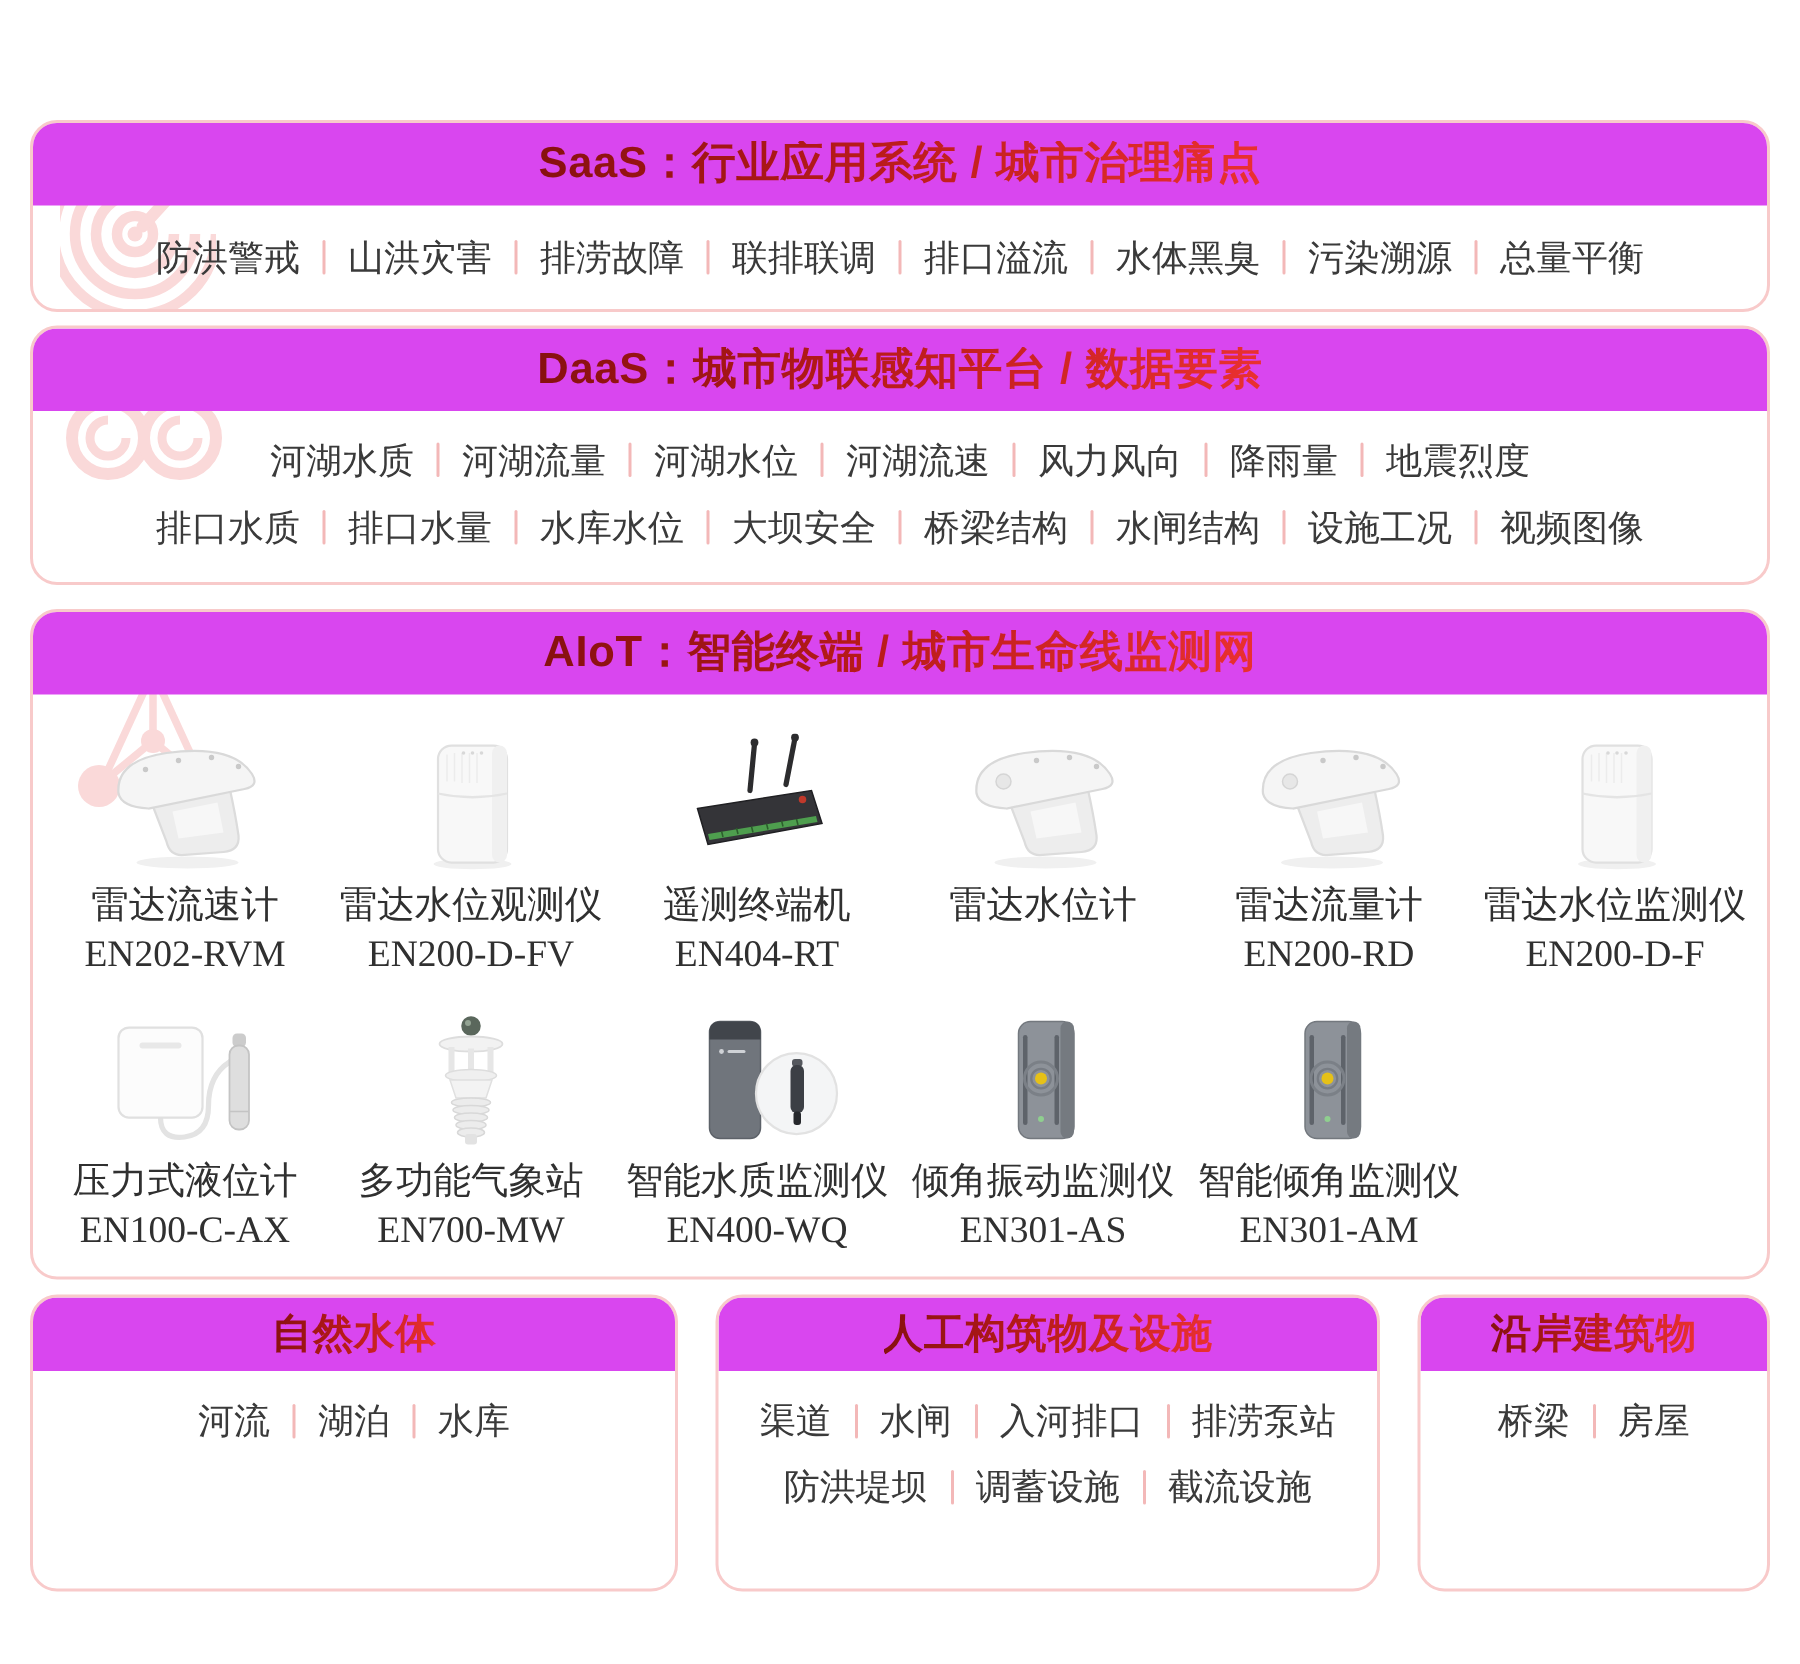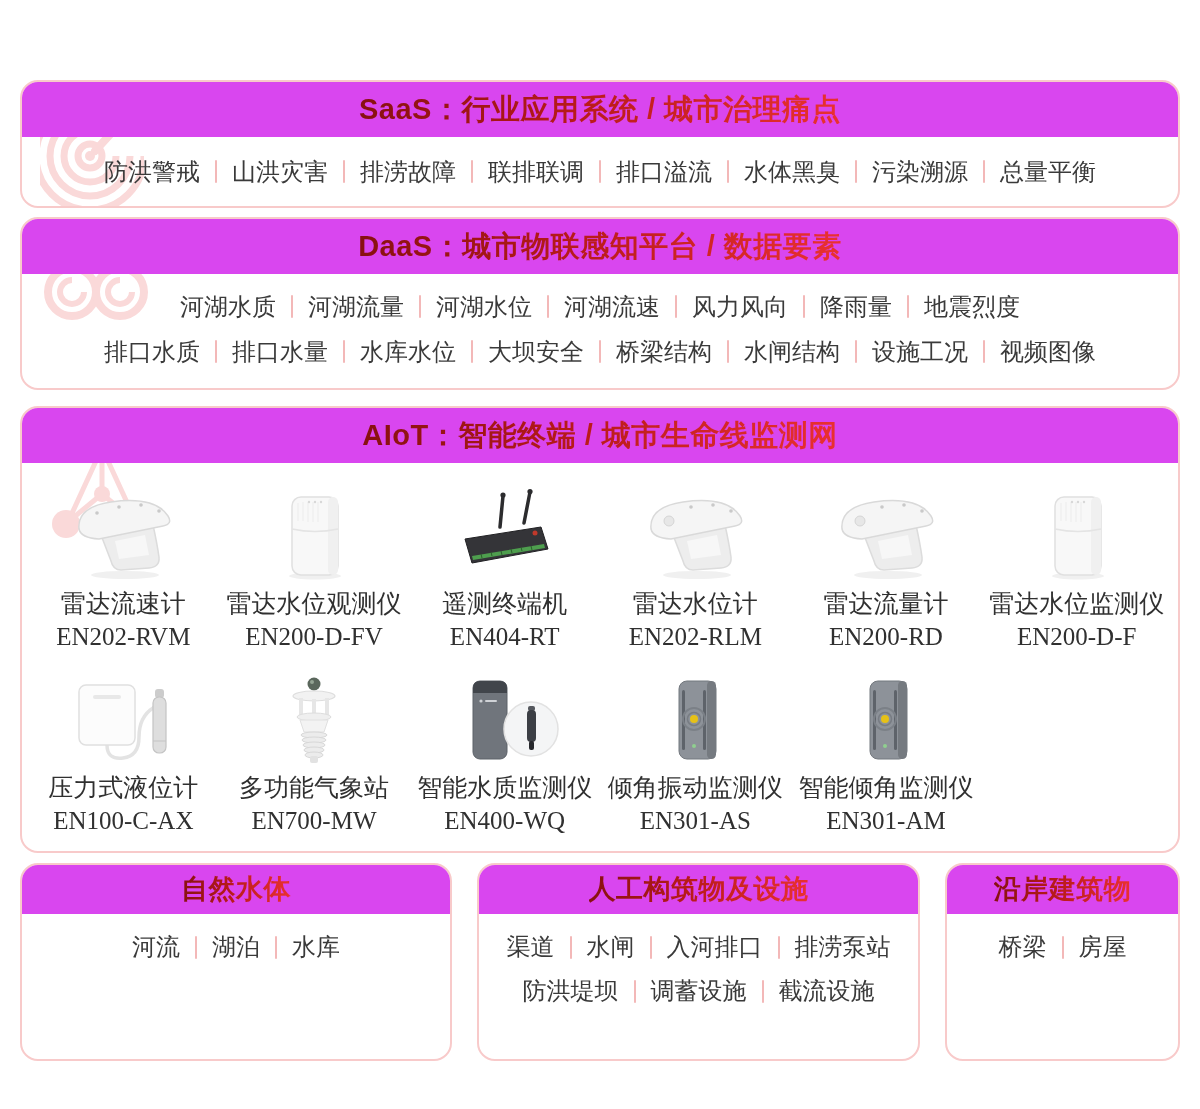--- a/index.html
+++ b/index.html
@@ -288,21 +288,20 @@
               <path d="M16 40 Q14 18 48 13 Q92 7 105 27 Q110 35 100 37 L36 50 Q18 49 16 40 Z" fill="#f5f5f5" stroke="#d9d9d9" stroke-width="1.5"></path>
               <circle cx="34" cy="32" r="5" fill="#e7e7e7" stroke="#d5d5d5"></circle>
               <g fill="#c9c9c9">
                   <circle cx="56" cy="18" r="1.8"></circle>
                   <circle cx="78" cy="16" r="1.8"></circle>
                   <circle cx="96" cy="22" r="1.8"></circle>
                 </g>
             </svg>
           </div>
           <div class="device-name">雷达水位计</div>
-          <div class="device-model">EN202-RLM</div>
         </div>
 
         <div class="device">
           <div class="device-img">
             <svg width="120" height="92" viewBox="0 0 120 92">
               <ellipse cx="62" cy="86" rx="34" ry="4" fill="#f0f0f0"></ellipse>
               <path d="M38 46 L90 36 Q94 54 96 68 Q97 78 86 79 L58 81 Q50 81 48 72 Z" fill="#ededed" stroke="#dcdcdc" stroke-width="1.5"></path>
               <path d="M52 52 L82 46 L86 66 L56 70 Z" fill="#f7f7f7"></path>
               <path d="M16 40 Q14 18 48 13 Q92 7 105 27 Q110 35 100 37 L36 50 Q18 49 16 40 Z" fill="#f5f5f5" stroke="#d9d9d9" stroke-width="1.5"></path>
               <circle cx="34" cy="32" r="5" fill="#e7e7e7" stroke="#d5d5d5"></circle>

